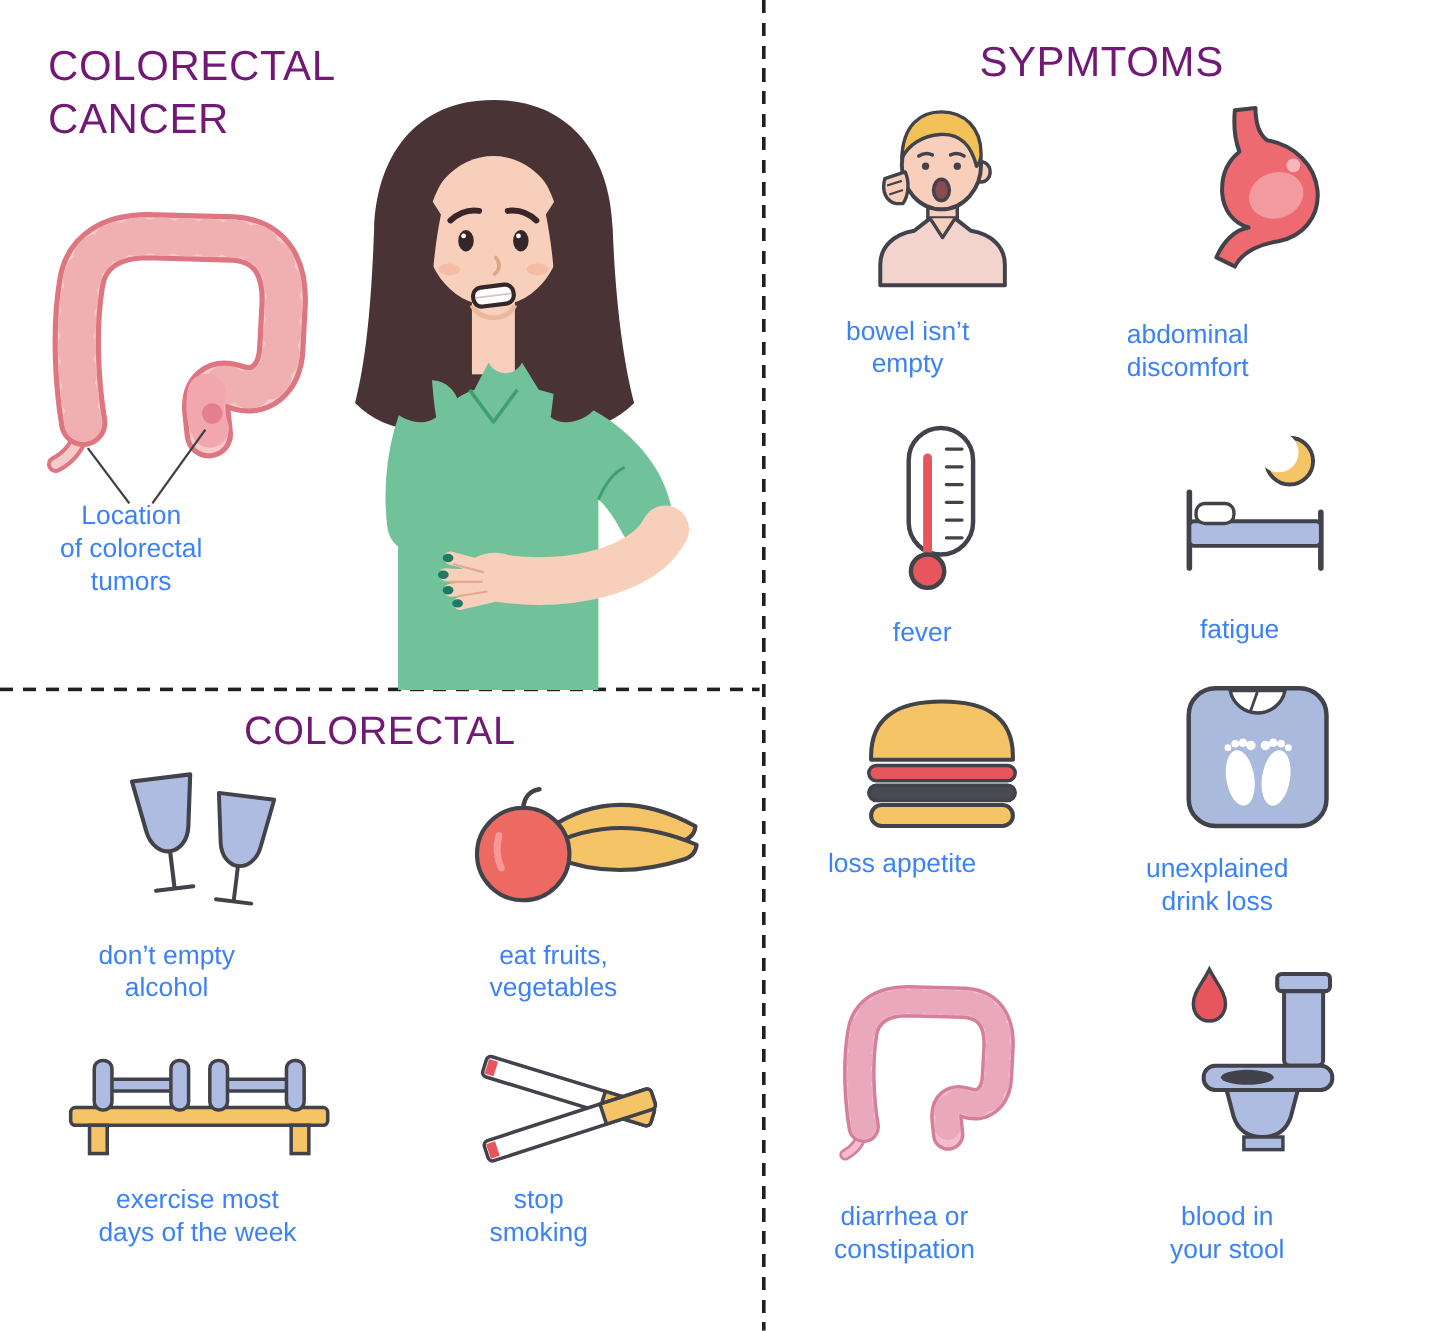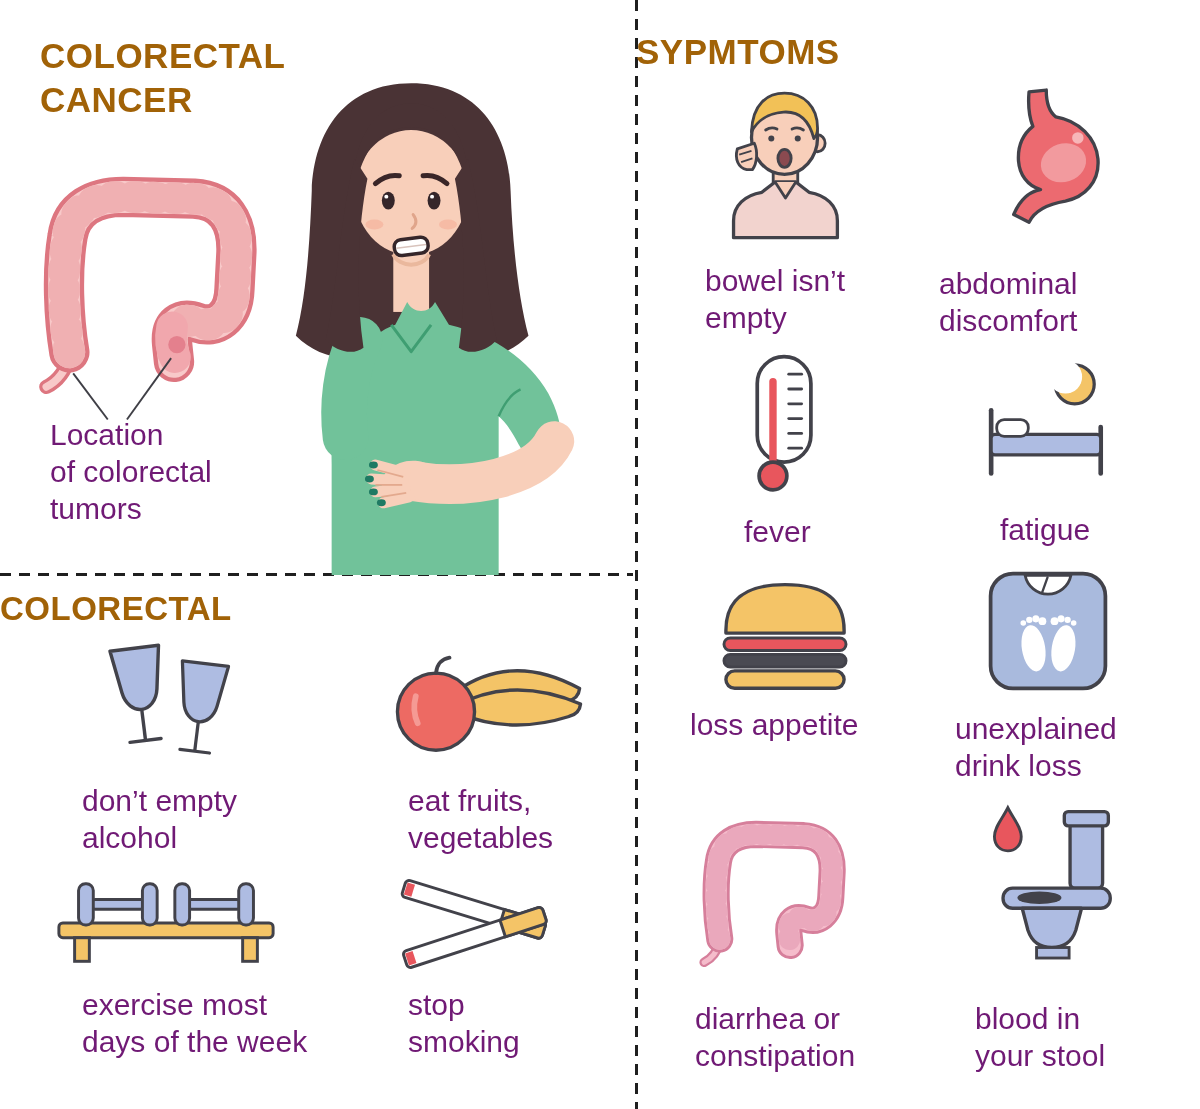--- a/index.html
+++ b/index.html
@@ -3,27 +3,27 @@
 <meta charset="utf-8">
 <style>
   * { margin:0; padding:0; box-sizing:border-box; }
   html,body { background:#ffffff; }
   body {
     width:1200px; height:1109px; position:relative; overflow:hidden;
     font-family:"Liberation Sans", sans-serif; color:#3f3f46;
   }
   .abs { position:absolute; }
   .title {
-    color:#a16207; font-weight:bold; font-size:35px; line-height:1.26;
+    color:#701a75; font-weight:normal; font-size:35px; line-height:1.26;
     letter-spacing:0.5px; white-space:pre-line;
   }
   .caption {
-    font-size:30px; line-height:1.24; white-space:pre-line; color:#701a75;
-  }
-  .center { }
+    font-size:22px; line-height:1.24; white-space:pre-line; color:#3b82f6;text-align:center;
+  }
+  .center { text-align:center; }
   .vdash {
     left:635px; top:0; width:3px; height:1109px;
     background:repeating-linear-gradient(180deg,#1f1f1f 0 11px,transparent 11px 19px);
   }
   .hdash {
     left:0; top:573px; width:633px; height:3px;
     background:repeating-linear-gradient(90deg,#1f1f1f 0 11px,transparent 11px 19px);
   }
   .icon svg { display:block; }
 </style>

